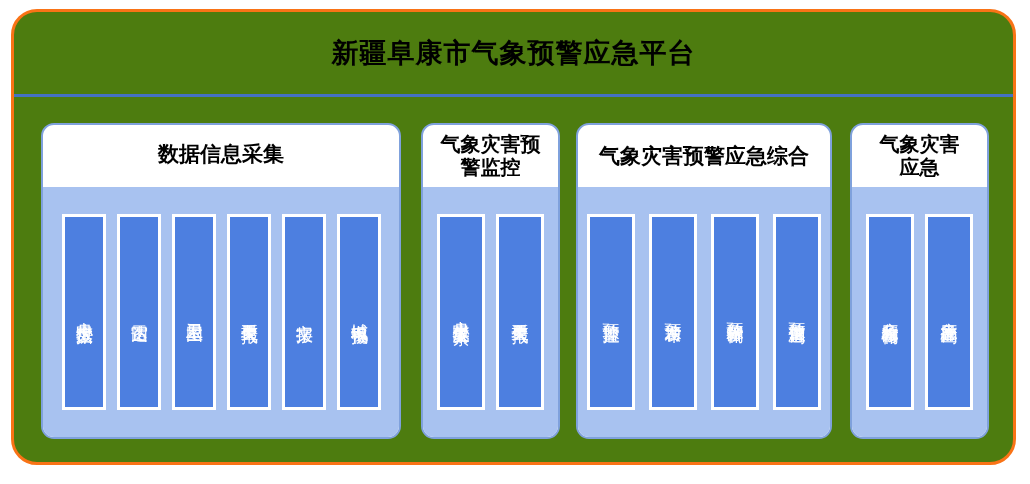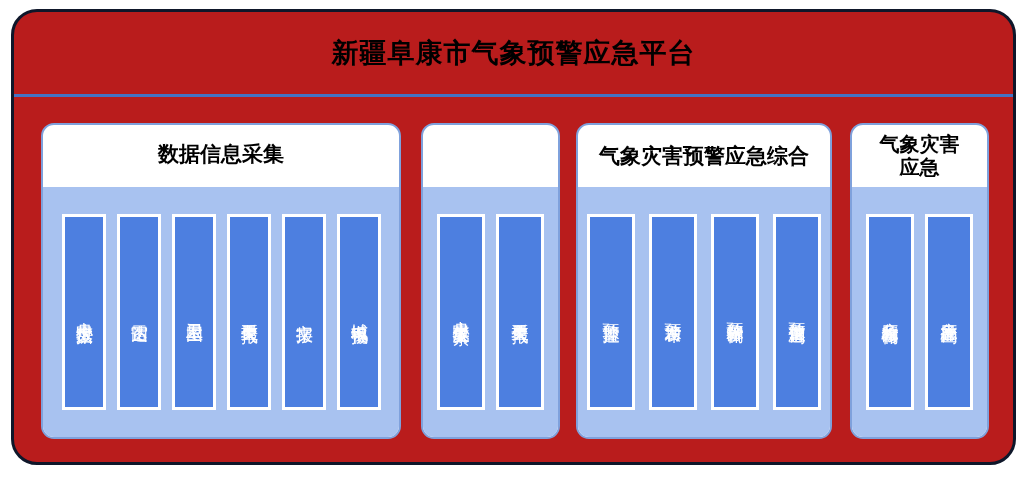--- a/index.html
+++ b/index.html
@@ -15,23 +15,23 @@
   }
 
   
   #platform {
     position: absolute;
     left: 11px;
     top: 9px;
     width: 1005px;
     height: 456px;
     box-sizing: border-box;
-    border: 3px solid #0f172a;
+    border: 3px solid #f97316;
     border-radius: 26px;
-    background: #b91c1c;
+    background: #4d7c0f;
   }
 
   #platform-title {
     position: absolute;
     left: 0;
     top: 0;
     width: 100%;
     height: 82px;
     line-height: 82px;
     text-align: center;
@@ -182,20 +182,26 @@
             <span class="bar-label">文字报</span>
           </div>
           <div class="bar">
             <span class="bar-label">城镇电视报</span>
           </div>
         </div>
       </div>
     </div>
 
     <div class="group" id="group-1">
+      <div class="group-header">
+        <div>
+          <span>气象灾害预</span>
+          <span>警监控</span>
+        </div>
+      </div>
       <div class="group-body">
         <div class="bars">
           <div class="bar">
             <span class="bar-label">中小尺度气象要素</span>
           </div>
           <div class="bar">
             <span class="bar-label">重要天气报</span>
           </div>
         </div>
       </div>

